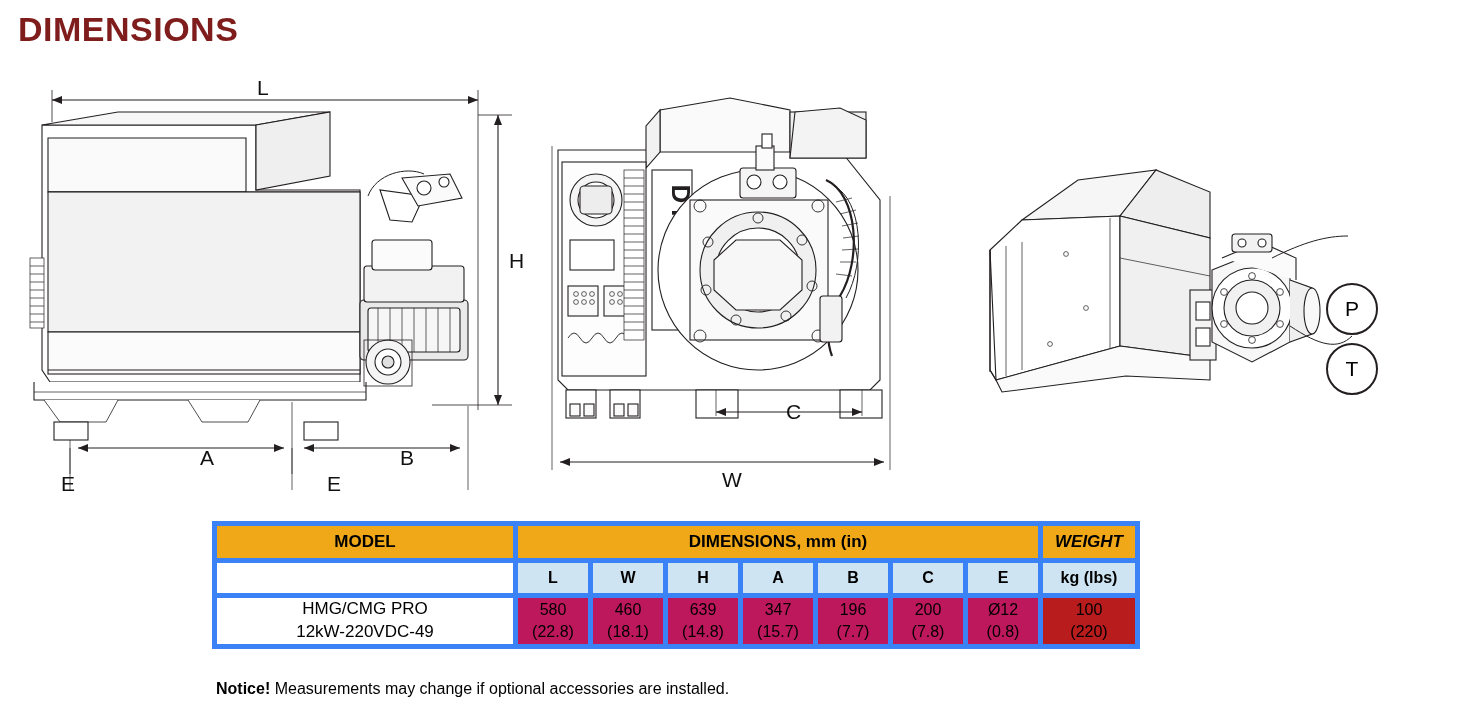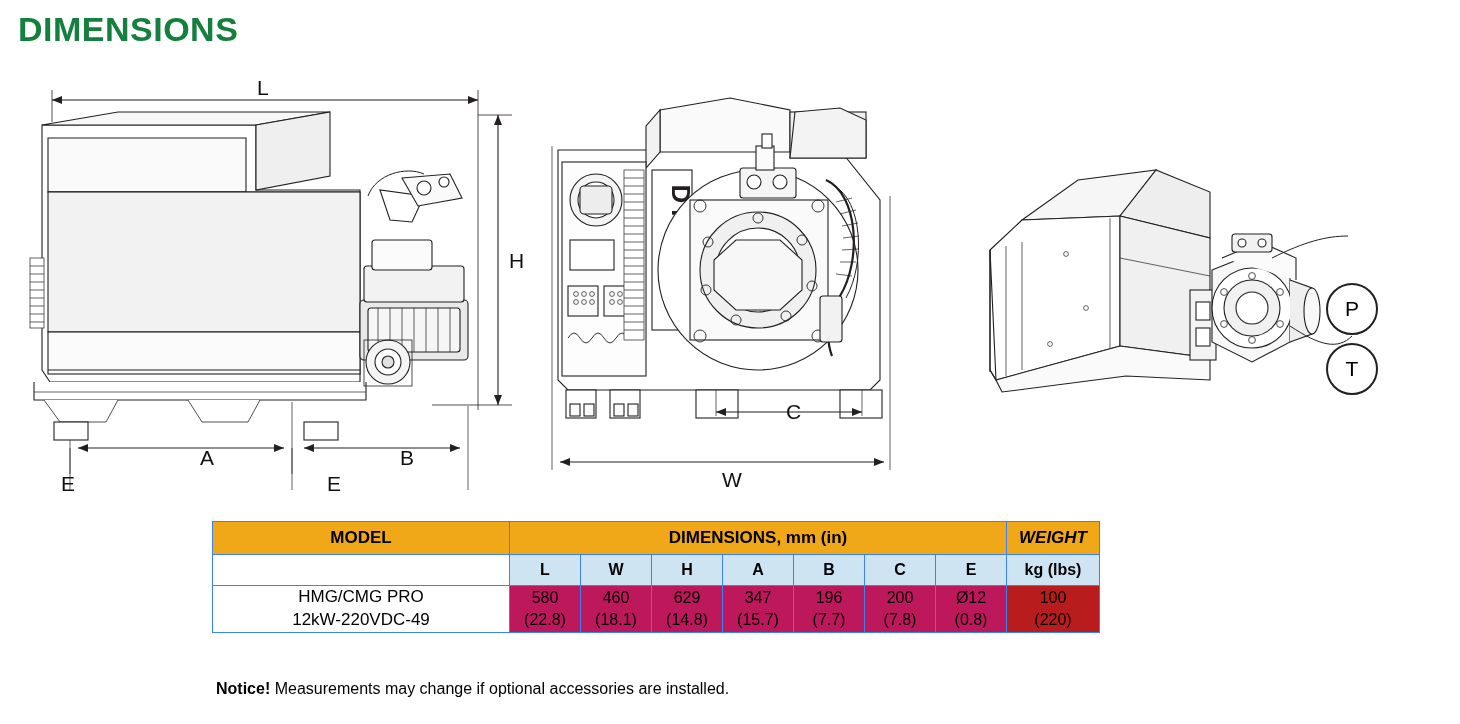--- a/index.html
+++ b/index.html
@@ -10,21 +10,21 @@
     color:#000;
     position:relative;
     overflow:hidden;
   }
   .page{position:relative;width:1460px;height:724px;}
 
   
   .title{
     position:absolute;left:18px;top:10px;
     font-size:34px;font-weight:bold;letter-spacing:.5px;
-    color:#15803d;
+    color:#7f1d1d;
   }
 
   
   .draw{position:absolute;}
   .draw svg{display:block;}
 
   
   .dimletter{
     position:absolute;
     font-size:21px;
@@ -32,21 +32,21 @@
     color:#111;
   }
 
   
   .spec-table{
     position:absolute;left:212px;top:521px;
     border-collapse:collapse;
     font-size:16px;
   }
   .spec-table td,.spec-table th{
-    border:1px solid #3b82f6;
+    border:5px solid #3b82f6;
     padding:0;
     text-align:center;
     vertical-align:middle;
   }
   .hdr-orange{
     background:#f0a818;
     font-weight:bold;
     height:32px;
     font-size:17px;
   }
@@ -400,21 +400,21 @@
       </td>
       <td class="val-cell">
         <div>580</div>
         <div>(22.8)</div>
       </td>
       <td class="val-cell">
         <div>460</div>
         <div>(18.1)</div>
       </td>
       <td class="val-cell">
-        <div>629</div>
+        <div>639</div>
         <div>(14.8)</div>
       </td>
       <td class="val-cell">
         <div>347</div>
         <div>(15.7)</div>
       </td>
       <td class="val-cell">
         <div>196</div>
         <div>(7.7)</div>
       </td>

